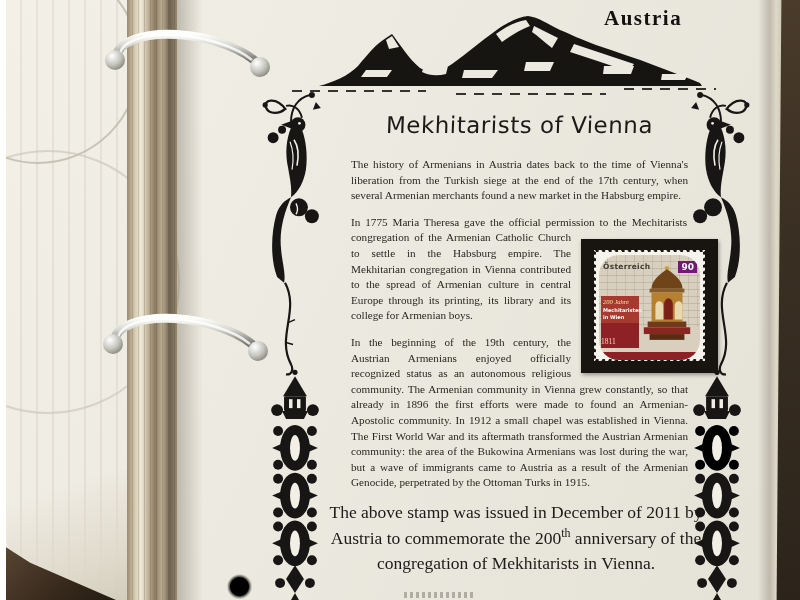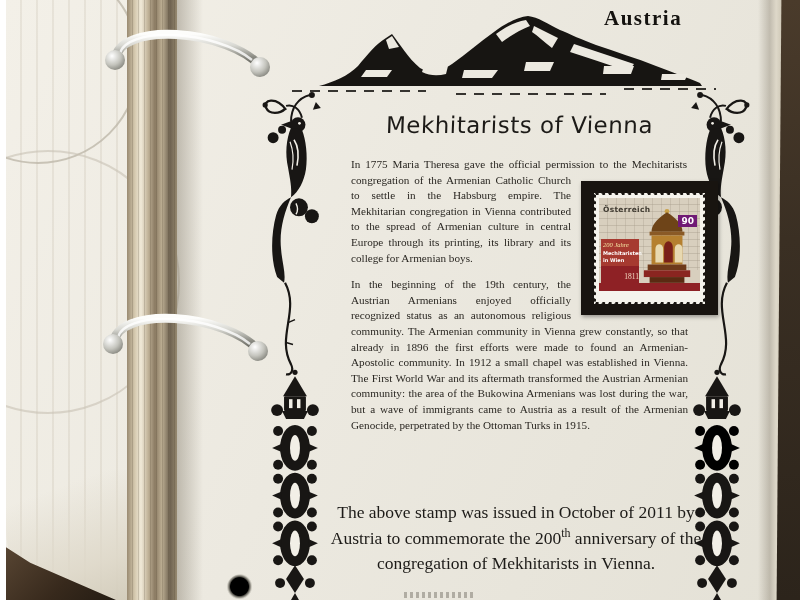--- a/index.html
+++ b/index.html
@@ -63,35 +63,35 @@
   .stamp{position:relative;width:111px;height:111px;background:#f5f3ec;}
   .perf{position:absolute;}
   .perf.t{left:0;top:-1px;right:0;height:4px;
     background:radial-gradient(circle at 3px 1.5px,#181410 1.5px,rgba(0,0,0,0) 1.8px);background-size:6.5px 4px;background-repeat:repeat-x;}
   .perf.b{left:0;bottom:-1px;right:0;height:4px;
     background:radial-gradient(circle at 3px 2.5px,#181410 1.5px,rgba(0,0,0,0) 1.8px);background-size:6.5px 4px;background-repeat:repeat-x;}
   .perf.l{left:-1px;top:0;bottom:0;width:4px;
     background:radial-gradient(circle at 1.5px 3px,#181410 1.5px,rgba(0,0,0,0) 1.8px);background-size:4px 6.5px;background-repeat:repeat-y;}
   .perf.r{right:-1px;top:0;bottom:0;width:4px;
     background:radial-gradient(circle at 2.5px 3px,#181410 1.5px,rgba(0,0,0,0) 1.8px);background-size:4px 6.5px;background-repeat:repeat-y;}
-  .simg{position:absolute;left:5px;top:5px;width:101px;height:93px;background:#d8cfbe;overflow:hidden;}
+  .simg{position:absolute;left:5px;top:5px;width:101px;height:105px;background:#d8cfbe;overflow:hidden;border-radius:20px;}
   .s-grid{position:absolute;left:0;top:0;right:0;height:72px;opacity:.55;
     background:
       repeating-linear-gradient(180deg,rgba(110,100,82,0) 0 6px,rgba(110,100,82,.35) 6px 7px),
       repeating-linear-gradient(90deg,rgba(110,100,82,0) 0 8px,rgba(110,100,82,.28) 8px 9px);}
   .s-country{position:absolute;left:4px;top:4px;font-family:"DejaVu Sans",sans-serif;
     font-size:7.5px;font-weight:700;color:#3f3a31;letter-spacing:.3px;}
-  .s-value{position:absolute;right:3px;top:17px;background:#701a75;color:#fff;
+  .s-value{position:absolute;right:3px;top:6px;background:#701a75;color:#fff;
     font:700 9px "DejaVu Sans",sans-serif;padding:1px 3px;}
   .s-redpanel{position:absolute;left:2px;top:41px;width:38px;height:27px;background:#a63a30;}
   .s-cap1{position:absolute;left:4px;top:43px;font:italic 6.5px "Liberation Serif",serif;color:#f3e3a0;}
   .s-cap2{position:absolute;left:4px;top:52px;font:700 5px "DejaVu Sans",sans-serif;color:#fff;}
   .s-cap3{position:absolute;left:4px;top:59px;font:700 5px "DejaVu Sans",sans-serif;color:#fff;}
   .s-years{position:absolute;left:2px;top:68px;width:38px;height:25px;background:#8e2125;
-    color:#f3d9c2;font:7.5px "Liberation Serif",serif;line-height:10px;text-align:right;padding-top:6px;box-sizing:border-box;}
+    color:#f3d9c2;font:7.5px "Liberation Serif",serif;line-height:10px;text-align:left;padding-top:14px;box-sizing:border-box;}
   .s-band{position:absolute;left:0;right:0;bottom:0;height:8px;background:#8e2125;}
   .shrine{position:absolute;right:4px;top:8px;width:58px;height:88px;}
 
   
   .closing{position:absolute;left:318px;top:500px;width:384px;text-align:center;
     font-size:17.5px;line-height:1.42;color:#1d1b18;}
   .closing sup{font-size:12px;}
   .fineprint{position:absolute;left:398px;top:592px;width:72px;height:6px;
     background:repeating-linear-gradient(90deg,rgba(120,115,105,.5) 0 3px,rgba(120,115,105,0) 3px 6px);
     filter:blur(.6px);}
@@ -219,20 +219,21 @@
         <circle cx="22" cy="498" r="5"></circle>
           <circle cx="52" cy="498" r="5"></circle>
         <path d="M37,508 L33,515 L41,515 Z"></path>
       </g>
     </svg>
   </div>
 
   <div class="page-title">Mekhitarists of Vienna</div>
 
   <div class="column">
+    <div class="para">The history of Armenians in Austria dates back to the time of Vienna's liberation from the Turkish siege at the end of the 17th century, when several Armenian merchants found a new market in the Habsburg empire.</div>
     <div class="para">
       <span class="fspacer"></span>
       <span class="mount">
         <span class="stamp">
           <span class="perf t"></span>
           <span class="perf b"></span>
           <span class="perf l"></span>
           <span class="perf r"></span>
           <span class="simg">
             <span class="s-grid"></span>
@@ -261,21 +262,21 @@
             <span class="s-band"></span>
           </span>
         </span>
       </span>
       <span>In 1775 Maria Theresa gave the official permission to the Mechitarists congregation of the Armenian Catholic Church to settle in the Habsburg empire. The Mekhitarian congregation in Vienna contributed to the spread of Armenian culture in central Europe through its printing, its library and its college for Armenian boys.</span>
     </div>
     <div class="para">In the beginning of the 19th century, the Austrian Armenians enjoyed officially recognized status as an autonomous religious community. The Armenian community in Vienna grew constantly, so that already in 1896 the first efforts were made to found an Armenian-Apostolic community. In 1912 a small chapel was established in Vienna. The First World War and its aftermath transformed the Austrian Armenian community: the area of the Bukowina Armenians was lost during the war, but a wave of immigrants came to Austria as a result of the Armenian Genocide, perpetrated by the Ottoman Turks in 1915.</div>
   </div>
 
   <div class="closing">
-    <span>The above stamp was issued in October of 2011 by Austria to commemorate the 200</span><sup>th</sup><span> anniversary of the congregation of Mekhitarists in Vienna.</span>
+    <span>The above stamp was issued in December of 2011 by Austria to commemorate the 200</span><sup>th</sup><span> anniversary of the congregation of Mekhitarists in Vienna.</span>
   </div>
   <div class="fineprint"></div>
 
   <svg class="ring r1" viewBox="0 0 170 95">
     <defs>
       <linearGradient id="chrome" x1="0" y1="0" x2="0" y2="1">
         <stop offset="0" stop-color="#fdfdfb"></stop>
           <stop offset=".35" stop-color="#d8d8d2"></stop>
         <stop offset=".7" stop-color="#8d8d85"></stop>
           <stop offset="1" stop-color="#5d5d56"></stop>

